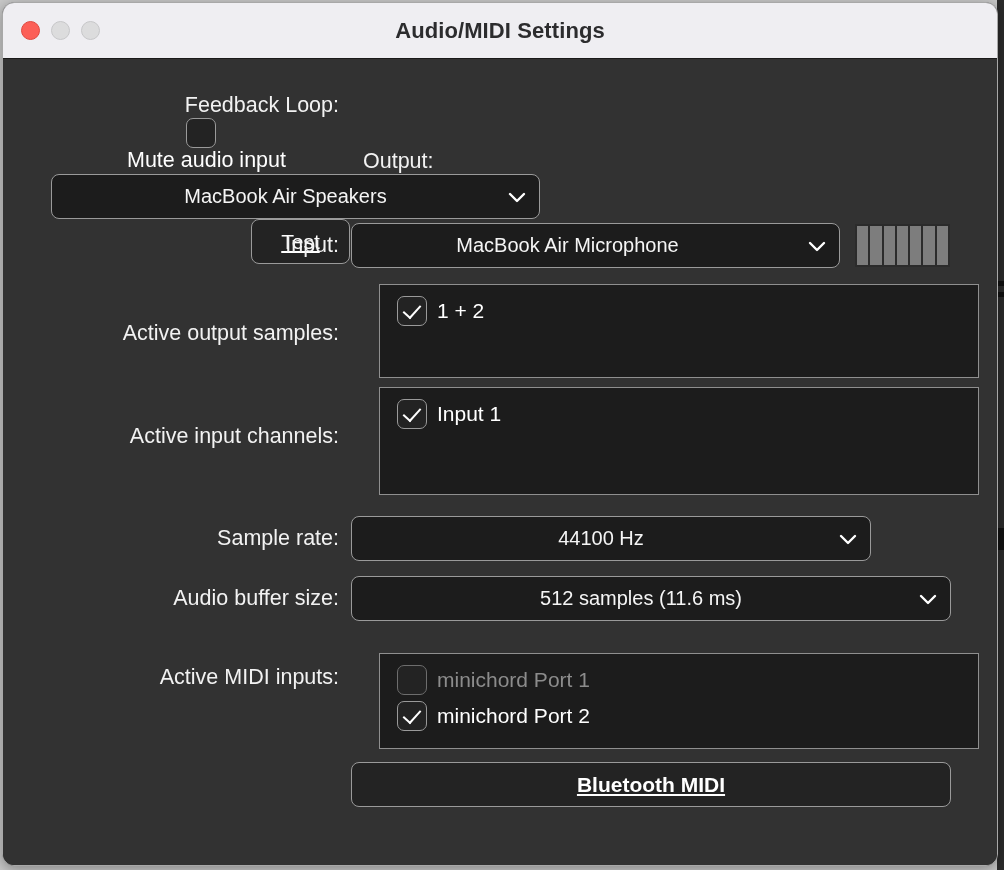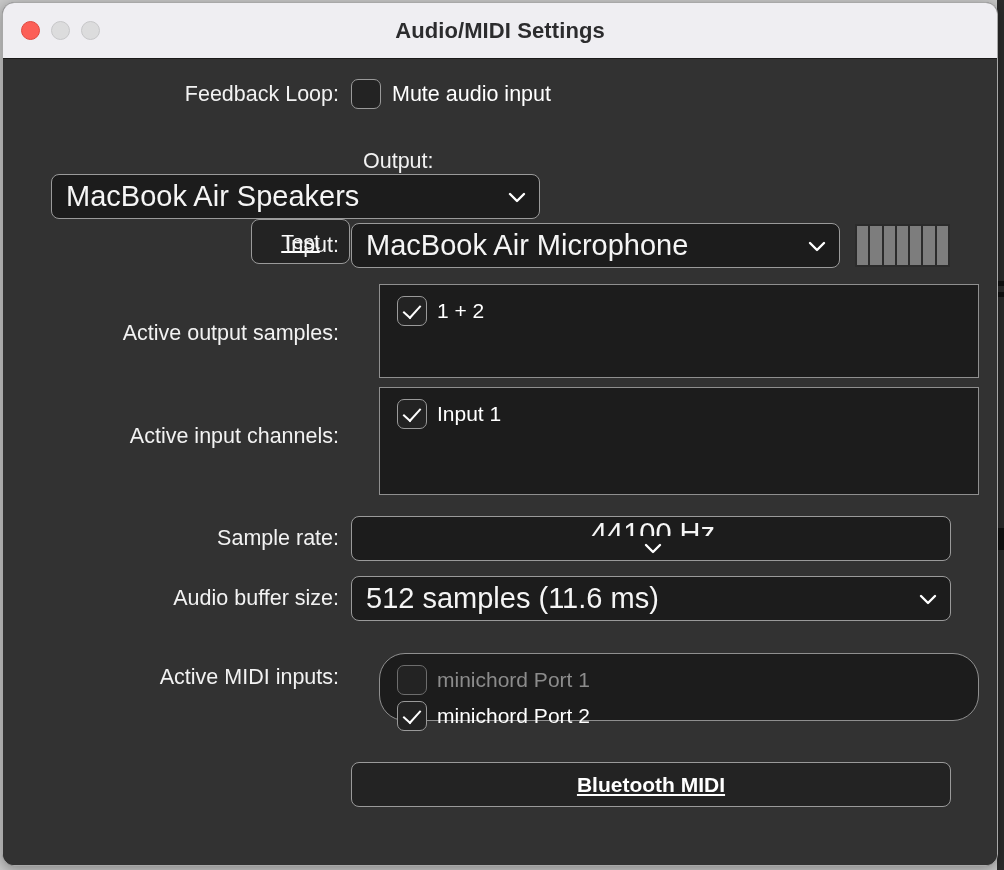--- a/index.html
+++ b/index.html
@@ -126,22 +126,23 @@
   
   .combo {
     background: #1c1c1c;
     border: 1.4px solid #9a9a9a;
     border-radius: 8px;
     box-sizing: border-box;
     display: flex;
     align-items: center;
     padding: 0 10px 0 14px;
     color: #f5f5f5;
-    font-size: 29px;
+    font-size: 20px;
     height: 45px;
+    text-align: center;
   }
   .combo .val { flex: 1; white-space: nowrap; overflow: hidden; }
   .chev {
     width: 24px;
     height: 24px;
     flex: none;
     display: block;
   }
 
   
@@ -207,21 +208,21 @@
     <div id="traffic">
       <div class="light close"></div>
       <div class="light min"></div>
       <div class="light zoom"></div>
     </div>
     <div id="window-title">Audio/MIDI Settings</div>
   </div>
 
   <div id="content">
 
-    <div class="row" style="left:48px; top:20px; align-items:center;">
+    <div class="row" style="left:48px; top:34px; align-items:center;flex-direction:column;">
       <div class="lbl">Feedback Loop:</div>
       <div class="cbox"></div>
       <div style="font-size:21.5px; margin-left:11px; white-space:nowrap;">Mute audio input</div>
     </div>
 
     <div class="row" style="left:48px; top:90px; align-items:center;flex-direction:column;">
       <div class="lbl">Output:</div>
       <div class="combo" style="width:489px;">
         <span class="val">MacBook Air Speakers</span>
         <svg class="chev" viewBox="0 0 24 24">
@@ -265,41 +266,41 @@
       <div class="listbox" style="width:600px; height:108px;">
         <div class="list-item">
           <span class="cbox checked"></span>
           <span class="item-label">Input 1</span>
         </div>
       </div>
     </div>
 
     <div class="row" style="left:48px; top:457px; align-items:center;">
       <div class="lbl">Sample rate:</div>
-      <div class="combo" style="width:600px;flex-direction:column;">
+      <div class="combo" style="width:520px;">
         <span class="val">44100 Hz</span>
         <svg class="chev" viewBox="0 0 24 24">
           <path d="M5 9 L12 16 L19 9" fill="none" stroke="#ffffff" stroke-width="2.4" stroke-linecap="round" stroke-linejoin="round"></path>
         </svg>
       </div>
     </div>
 
     <div class="row" style="left:48px; top:517px; align-items:center;">
       <div class="lbl">Audio buffer size:</div>
       <div class="combo" style="width:600px;">
         <span class="val">512 samples (11.6 ms)</span>
         <svg class="chev" viewBox="0 0 24 24">
           <path d="M5 9 L12 16 L19 9" fill="none" stroke="#ffffff" stroke-width="2.4" stroke-linecap="round" stroke-linejoin="round"></path>
         </svg>
       </div>
     </div>
 
     <div class="row" style="left:48px; top:594px;">
       <div class="lbl" style="padding-top:12px;">Active MIDI inputs:</div>
-      <div class="listbox" style="width:600px; height:68px;border-radius:26px;">
+      <div class="listbox" style="width:600px; height:96px;">
         <div class="list-item dim">
           <span class="cbox dim"></span>
           <span class="item-label">minichord Port 1</span>
         </div>
         <div class="list-item">
           <span class="cbox checked"></span>
           <span class="item-label">minichord Port 2</span>
         </div>
       </div>
     </div>

